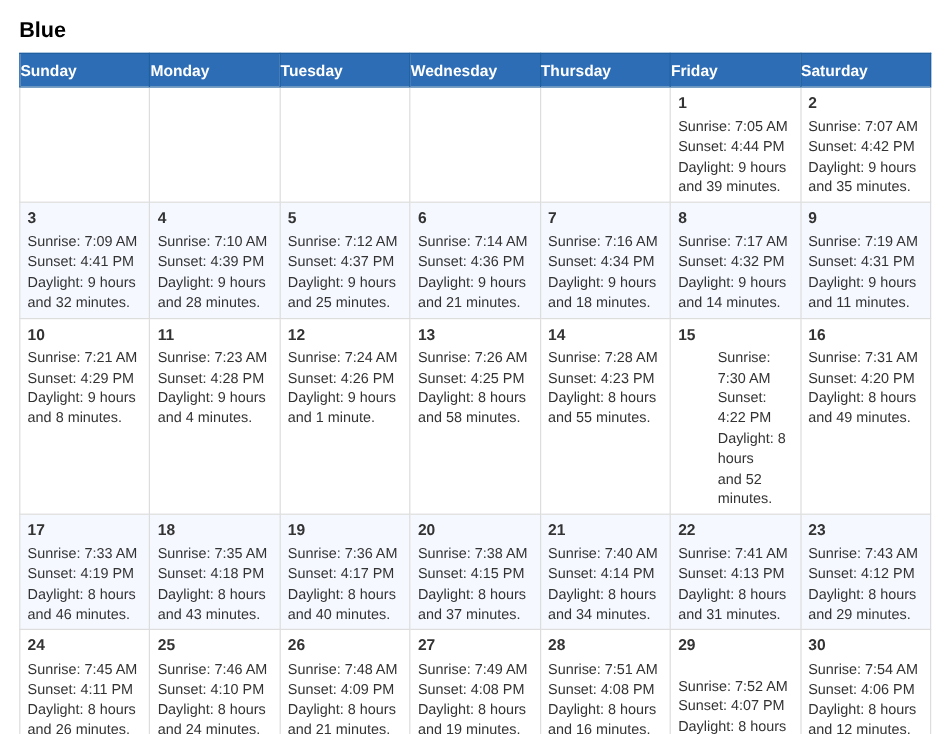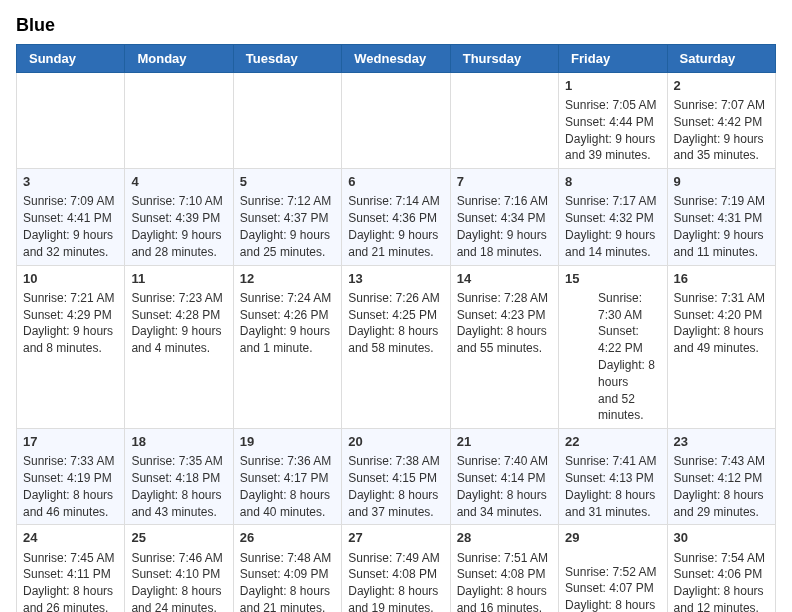--- a/index.html
+++ b/index.html
@@ -45,21 +45,21 @@
     .calendar {
       width: 100%;
       border-collapse: collapse;
       border: 1px solid #ccc;
     }
     .calendar th {
       background-color: #2d6db5;
       color: #fff;
       font-size: 13px;
       font-weight: bold;
-      padding: 6px 12px;
+      padding: 6px 0;
       text-align: left;
       border: 1px solid #2060a0;
     }
     .calendar td {
       vertical-align: top;
       padding: 4px 6px;
       border: 1px solid #ddd;
       width: 108px;
       min-height: 80px;
       background: #fff;

